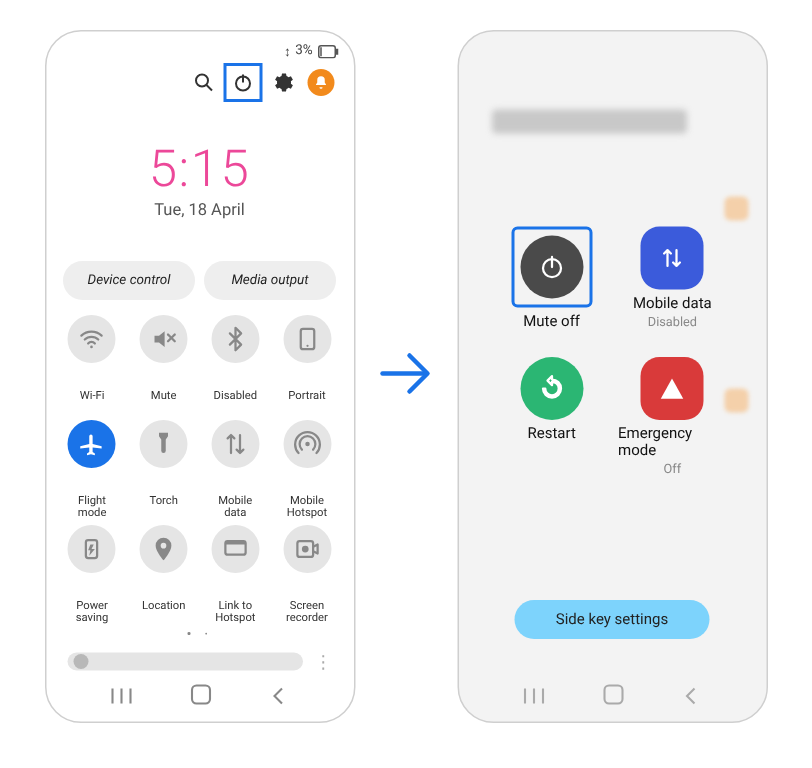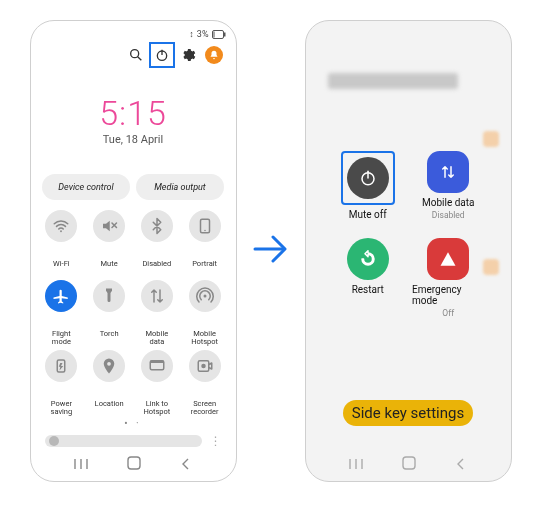--- a/index.html
+++ b/index.html
@@ -207,22 +207,22 @@
   .highlight-pad {
     padding:4px;
     border:2.5px solid #1a73e8;
     border-radius:4px;
   }
   .side-key-btn {
     margin: 82px auto 15px auto;
     width: 130px;
     height:26px;
     border-radius:14px;
-    background:#eab308;
-    font-size:15px;
+    background:#7dd3fc;
+    font-size:10px;
     color:#222;
     display:flex;align-items:center;justify-content:center;
   }
   .faint-orange {
     position:absolute;
     right:12px; top:110px;
     width:16px;height:16px;
     background:#f5b97a;
     border-radius:4px;
     filter: blur(1.5px);

